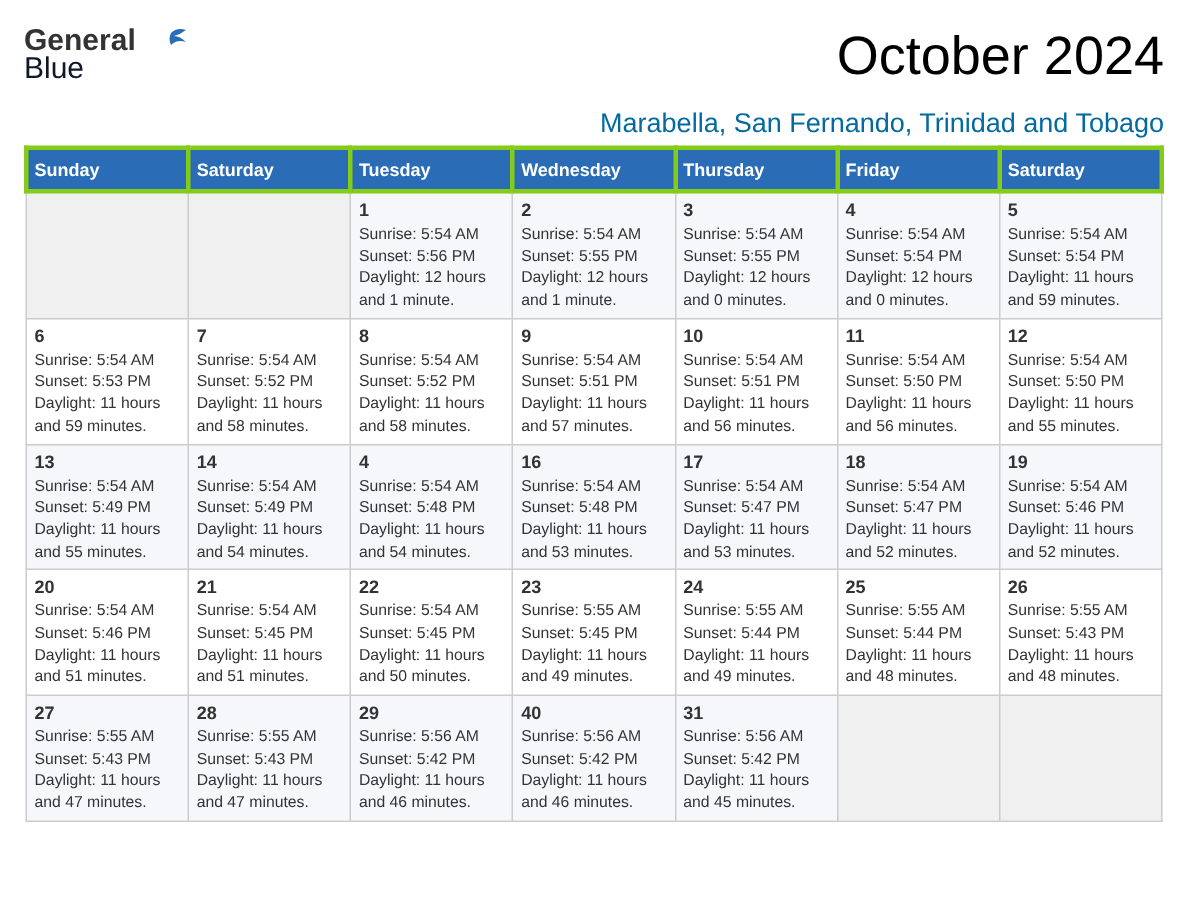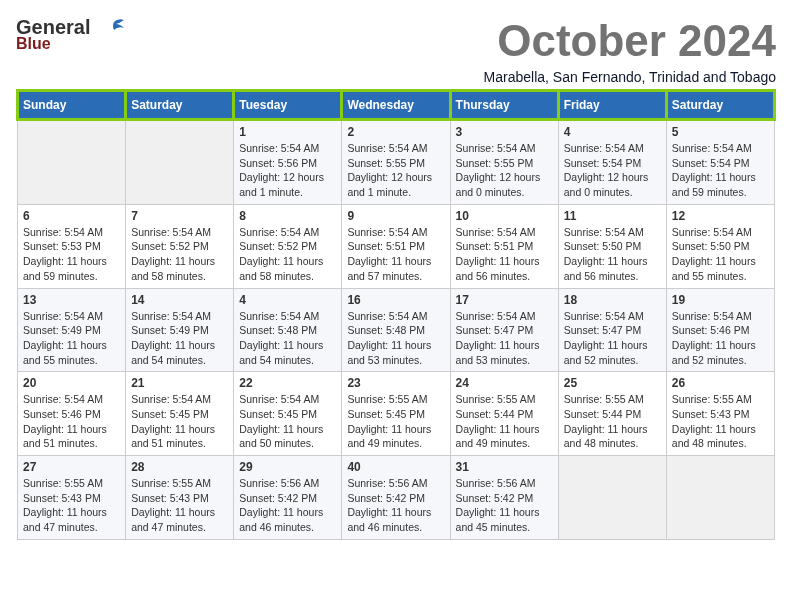--- a/index.html
+++ b/index.html
@@ -18,28 +18,28 @@
     }
     .logo {
       display: flex;
       flex-direction: column;
       align-items: flex-start;
     }
     .title-block {
       text-align: right;
     }
     .month-title {
-      font-size: 44px;
-      font-weight: bold;
-      color: #737373;
+      font-size: 36px;
+      font-weight: normal;
+      color: #000000;
     }
     .location-title {
-      font-size: 14px;
-      color: #0f172a;
-      margin-top: 3px;
+      font-size: 18px;
+      color: #0369a1;
+      margin-top: 14px;
     }
     .calendar-table {
       width: 100%;
       border-collapse: collapse;
       font-size: 11px;
     }
     .calendar-table th {
       background: #2a6cb5;
       color: #fff;
       padding: 6px 4px;
@@ -82,21 +82,21 @@
 <body>
 
 <div class="header">
   <div class="logo">
     <div style="display:flex;align-items:flex-start;gap:16px;">
       <span style="font-size:20px;font-weight:bold;color:#333;">General</span>
       <svg width="22" height="18" viewBox="0 0 22 18">
         <path d="M8 6 Q12 2 18 4 Q14 7 10 8 Q14 8 18 12 Q12 10 8 14 Q6 10 8 6Z" fill="#2a6cb5"></path>
       </svg>
     </div>
-    <span style="font-size:16px;font-weight:bold;color:#7f1d1d;margin-top:-4px;">Blue</span>
+    <span style="font-size:20px;font-weight:normal;color:#0f172a;margin-top:-4px;">Blue</span>
   </div>
   <div class="title-block">
     <div class="month-title">October 2024</div>
     <div class="location-title">Marabella, San Fernando, Trinidad and Tobago</div>
   </div>
 </div>
 
 <table class="calendar-table">
   <thead>
     <tr>

